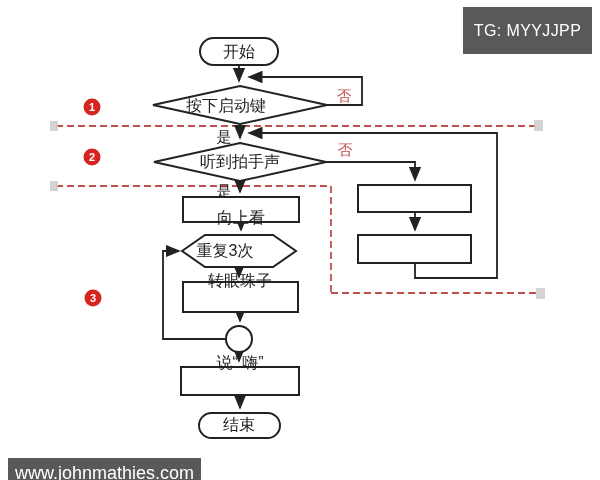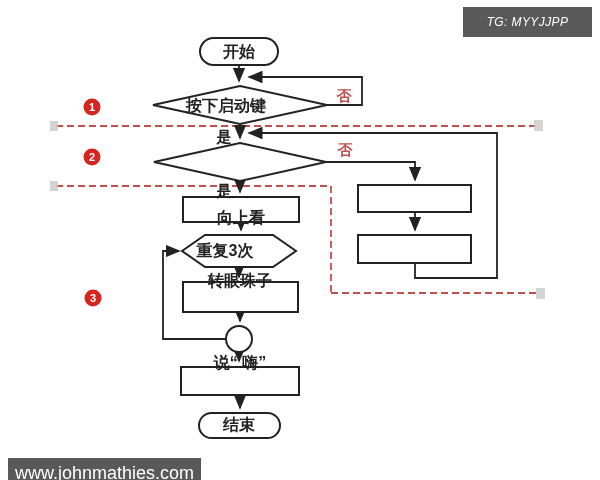--- a/index.html
+++ b/index.html
@@ -7,36 +7,36 @@
     position:relative;width:600px;height:480px;background:#ffffff;
     font-family:"Liberation Sans","DejaVu Sans",sans-serif;overflow:hidden;
   }
   svg.layer{position:absolute;left:0;top:0;}
   .shape{fill:#ffffff;stroke:#222222;stroke-width:2;}
   .conn{fill:none;stroke:#222222;stroke-width:1.8;}
   .dash{fill:none;stroke:#c0504d;stroke-width:1.8;stroke-dasharray:7 4;}
   .cap{fill:#cccccc;opacity:.85;}
   .label{
     position:absolute;transform:translate(-50%,-50%);
-    white-space:nowrap;color:#222222;font-size:16px;line-height:1;font-weight:bold;
+    white-space:nowrap;color:#222222;font-size:16px;line-height:1;
   }
   .branch{font-size:15px;}
   .no{color:#c0504d;}
   .badge{
     position:absolute;transform:translate(-50%,-50%);
     width:17px;height:17px;border-radius:50%;background:#d6251e;
     color:#ffffff;font-size:11px;font-weight:bold;
     display:flex;align-items:center;justify-content:center;line-height:1;
   }
   .wm{
     position:absolute;background:#595959;color:#ffffff;
     display:flex;align-items:center;justify-content:center;
     font-family:"Liberation Sans","DejaVu Sans",sans-serif;
   }
-  .wm-tr{left:463px;top:7px;width:129px;height:30px;font-size:12px;letter-spacing:.4px;font-style:italic;}
+  .wm-tr{left:463px;top:7px;width:129px;height:47px;font-size:16px;letter-spacing:.4px;}
   .wm-bl{left:8px;top:443px;width:193px;height:31px;font-size:18px;margin-top:15px;}
 </style>
 </head>
 <body>
 
 <div class="canvas">
 
   <svg class="layer" width="600" height="480" viewBox="0 0 600 480">
     <defs>
       <marker id="arr" markerWidth="9" markerHeight="7" refX="7.5" refY="3.5" orient="auto">
@@ -75,20 +75,21 @@
     <rect class="shape" x="183" y="282" width="115" height="30"></rect>
     <circle class="shape" cx="239" cy="339" r="13"></circle>
     <rect class="shape" x="181" y="367" width="118" height="28"></rect>
     <rect class="shape" x="199" y="413" width="81" height="25" rx="12.5"></rect>
     <rect class="shape" x="358" y="185" width="113" height="27"></rect>
     <rect class="shape" x="358" y="235" width="113" height="28"></rect>
   </svg>
 
   <div class="label" style="left:239px;top:52px">开始</div>
   <div class="label" style="left:226px;top:106px">按下启动键</div>
+  <div class="label" style="left:240px;top:162px">听到拍手声</div>
   <div class="label" style="left:241px;top:218px">向上看</div>
   <div class="label" style="left:225px;top:251px">重复3次</div>
   <div class="label" style="left:240px;top:281px">转眼珠子</div>
   <div class="label" style="left:240px;top:363px">说“ 嗨”</div>
   <div class="label" style="left:239px;top:425px">结束</div>
 
   <div class="label branch no" style="left:344px;top:95px">否</div>
   <div class="label branch" style="left:224px;top:136px">是</div>
   <div class="label branch no" style="left:345px;top:149px">否</div>
   <div class="label branch" style="left:224px;top:190px">是</div>

